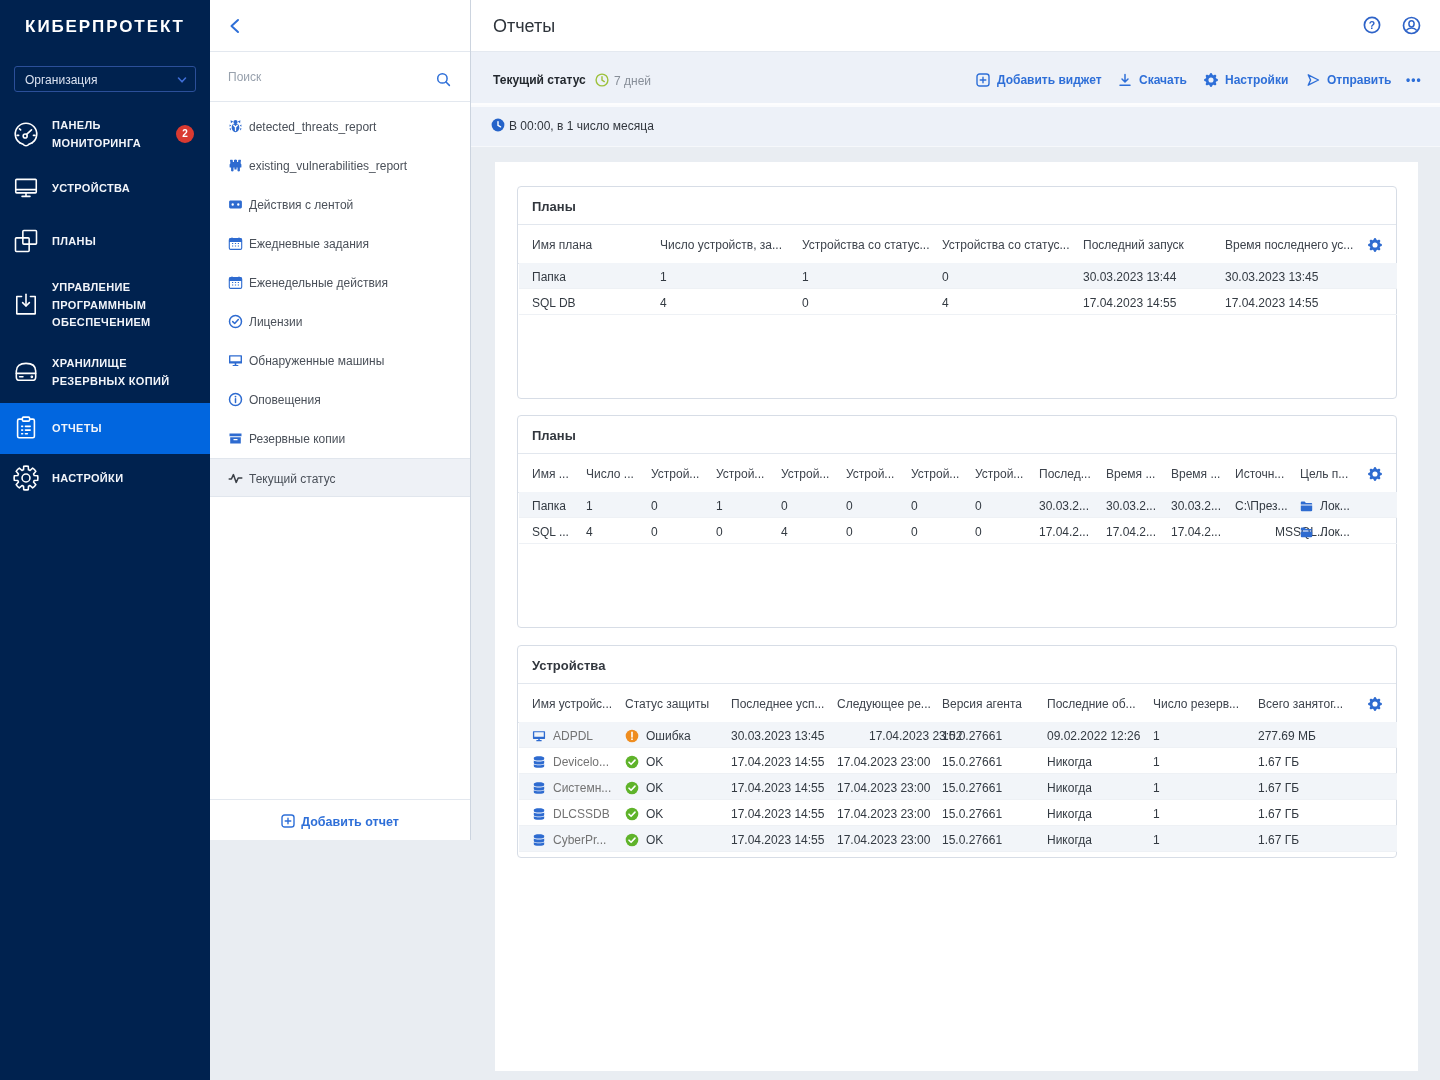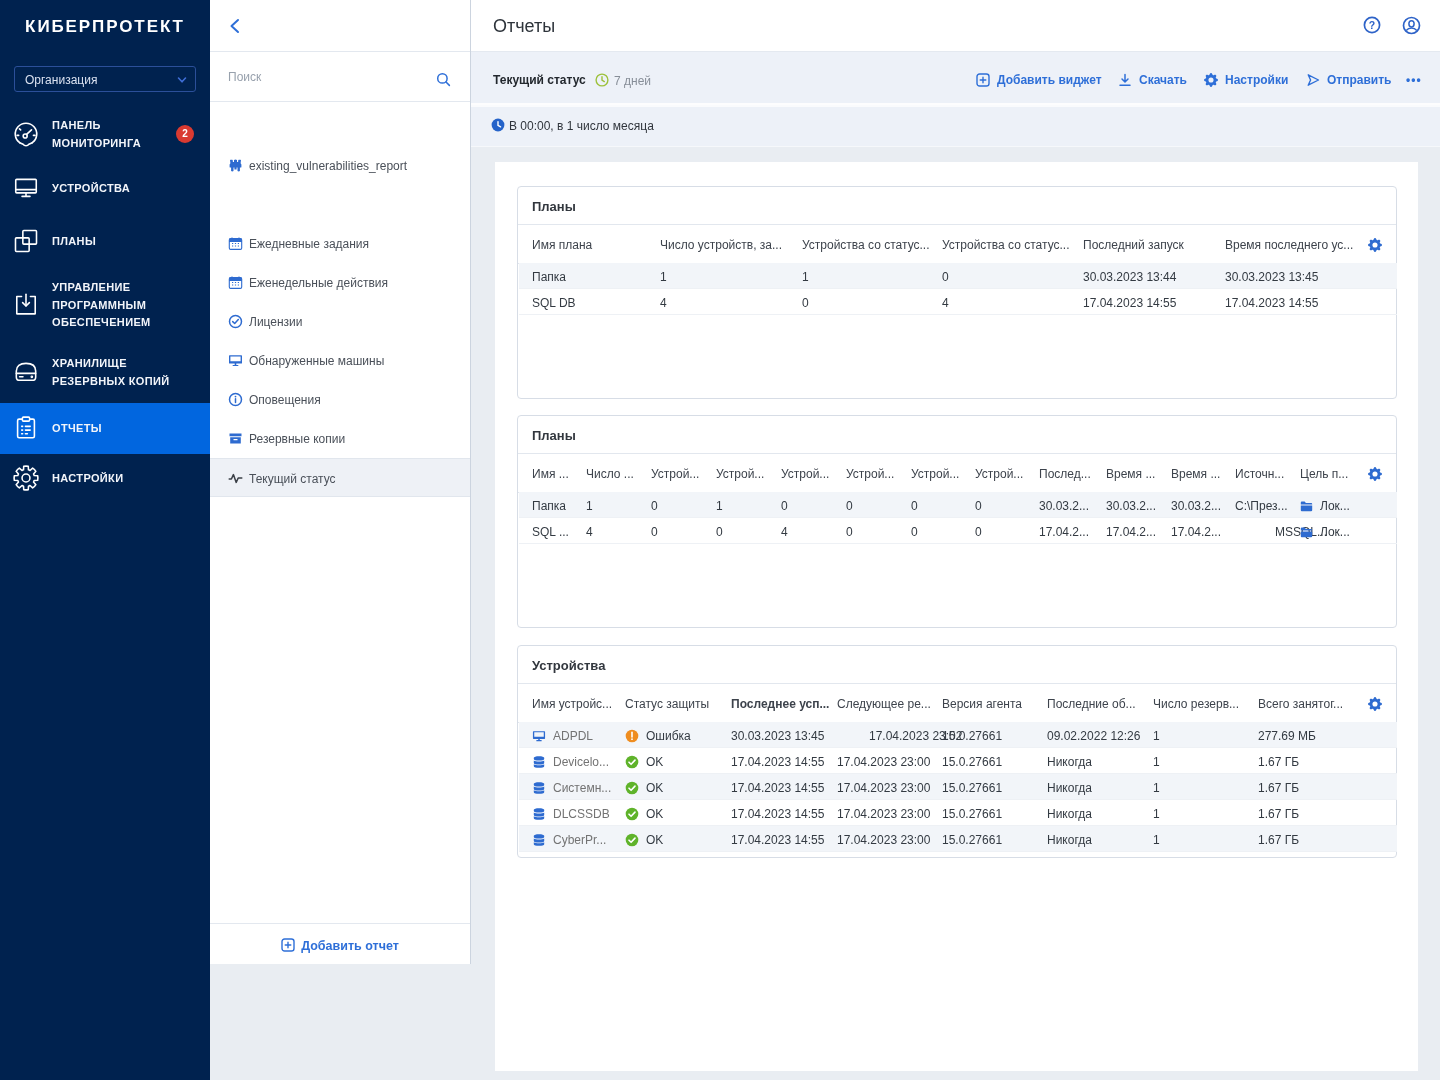--- a/index.html
+++ b/index.html
@@ -13,21 +13,21 @@
 #orgsel { position:absolute; left:14px; top:66px; width:182px; height:26px; border:1px solid #2b4f99; border-radius:3px; }
 #orgsel span { position:absolute; left:10px; top:6px; font-size:12px; color:#d9e1f0; }
 #orgsel svg { position:absolute; right:8px; top:8px; }
 .nav { position:absolute; left:0; width:210px; color:#f2f5fa; }
 .nav .nicon { position:absolute; left:12px; width:28px; height:28px; }
 .nav .nlbl { position:absolute; left:52px; font-size:11px; font-weight:700; line-height:17.5px; letter-spacing:.35px; }
 .badge { position:absolute; left:176px; width:18px; height:18px; border-radius:50%; background:#d93a31; color:#fff; font-size:10px; font-weight:700; text-align:center; line-height:18px; }
 #nav-reports { position:absolute; left:0; top:403px; width:210px; height:51px; background:#0166df; }
 
 
-#panel2 { position:absolute; left:210px; top:0; width:261px; height:964px; background:#fff; border-right:1px solid #ccd4df; }
+#panel2 { position:absolute; left:210px; top:0; width:261px; height:840px; background:#fff; border-right:1px solid #ccd4df; }
 #p2head { position:absolute; left:0; top:0; width:100%; height:52px; border-bottom:1px solid #e3e8ef; }
 #p2search { position:absolute; left:0; top:52px; width:100%; height:50px; border-bottom:1px solid #e3e8ef; }
 #p2search .ph { position:absolute; left:18px; top:18px; font-size:12px; color:#98a1ad; }
 #p2search svg { position:absolute; right:19px; top:20px; }
 .ritem { position:absolute; left:0; width:100%; height:39px; }
 .ritem svg { position:absolute; left:18px; top:12px; }
 .ritem .rlbl { position:absolute; left:39px; top:13px; font-size:12px; color:#4a5059; }
 .ritem.sel { background:#eef1f6; border-top:1px solid #e1e6ed; border-bottom:1px solid #e1e6ed; }
 #p2bottom { position:absolute; left:0; bottom:0; width:100%; height:41px; border-top:1px solid #e3e8ef; }
 #addreport { position:absolute; left:0; top:14px; width:100%; text-align:center; font-size:12.5px; font-weight:600; color:#2e6fd8; }
@@ -150,25 +150,40 @@
         <polyline points="11,3 4.5,9 11,15" fill="none" stroke="#2e6fd8" stroke-width="2" stroke-linecap="round" stroke-linejoin="round"></polyline>
       </svg>
   </div>
   <div id="p2search">
     <span class="ph">Поиск</span>
     <svg width="15" height="15" viewBox="0 0 15 15" fill="none" stroke="#2e6fd8" stroke-width="1.5" stroke-linecap="round">
         <circle cx="6.4" cy="6.4" r="4.7"></circle>
         <path d="M10 10 L13.4 13.4"></path>
       </svg>
   </div>
+  <div class="ritem" style="top:107px;">
+    <svg width="15" height="15" viewBox="0 0 15 15" fill="#2e6bd0">
+        <path d="M2.6 1.2 L5.2 2.6 L2.9 4.2 Z M12.4 1.2 L9.8 2.6 L12.1 4.2 Z"></path>
+        <circle cx="7.5" cy="3.1" r="2.1"></circle>
+        <path d="M7.5 4.6 C10 4.6 11.3 6.2 11.3 8.6 C11.3 11.2 9.7 13.2 7.5 13.2 C5.3 13.2 3.7 11.2 3.7 8.6 C3.7 6.2 5 4.6 7.5 4.6 Z M1.6 5.6 L3.3 6.6 L1.6 7.8 Z M13.4 5.6 L11.7 6.6 L13.4 7.8 Z M1.5 9.2 L3.4 9.6 L2.2 11.4 Z M13.5 9.2 L11.6 9.6 L12.8 11.4 Z"></path>
+        <path d="M5.7 6.3 L7.5 8.2 L9.3 6.3 M7.5 8.2 V11.6" stroke="#fff" stroke-width="1.3" fill="none" stroke-linecap="round" stroke-linejoin="round"></path>
+      </svg>
+    <span class="rlbl">detected_threats_report</span>
+  </div>
   <div class="ritem" style="top:146px;">
     <svg width="15" height="15" viewBox="0 0 15 15" fill="#2e6bd0">
         <path d="M2 2.1 C2.9 1.5 4 1.5 4.7 2.1 L4.9 4.1 H6 V2 C6.9 1.3 8.1 1.3 9 2 V4.1 H10.1 L10.3 2.1 C11 1.5 12.1 1.5 13 2.1 L12.6 5.3 L13.4 6.4 V8.9 C13.4 9.3 13.1 9.6 12.7 9.6 H11.9 V13 C11.2 13.6 10.2 13.6 9.5 13 V9.6 H5.5 V13 C4.8 13.6 3.8 13.6 3.1 13 V9.6 H2.3 C1.9 9.6 1.6 9.3 1.6 8.9 V6.4 L2.4 5.3 Z M6.4 9.6 V11.6 H8.6 V9.6 Z" fill-rule="evenodd"></path>
       </svg>
     <span class="rlbl">existing_vulnerabilities_report</span>
+  </div>
+  <div class="ritem" style="top:185px;">
+    <svg width="15" height="15" viewBox="0 0 15 15" fill="#2e6bd0">
+        <path d="M2.5 3.5 H12.5 C13.3 3.5 13.9 4.1 13.9 4.9 V10.1 C13.9 10.9 13.3 11.5 12.5 11.5 H2.5 C1.7 11.5 1.1 10.9 1.1 10.1 V4.9 C1.1 4.1 1.7 3.5 2.5 3.5 Z M4.7 6.3 A1.2 1.2 0 1 0 4.7 8.7 A1.2 1.2 0 1 0 4.7 6.3 Z M10.3 6.3 A1.2 1.2 0 1 0 10.3 8.7 A1.2 1.2 0 1 0 10.3 6.3 Z" fill-rule="evenodd"></path>
+      </svg>
+    <span class="rlbl">Действия с лентой</span>
   </div>
   <div class="ritem" style="top:224px;">
     <svg width="15" height="15" viewBox="0 0 15 15" fill="#2e6bd0">
         <path d="M4 1.5 V3 M11 1.5 V3 M2.6 2.5 H12.4 C13.2 2.5 13.7 3.1 13.7 3.9 V12 C13.7 12.8 13.2 13.4 12.4 13.4 H2.6 C1.8 13.4 1.3 12.8 1.3 12 V3.9 C1.3 3.1 1.8 2.5 2.6 2.5 Z M1.3 5.4 H13.7 M4 7.5 H5.2 M6.9 7.5 H8.1 M9.8 7.5 H11 M4 10 H5.2 M6.9 10 H8.1 M9.8 10 H11" stroke="#2e6bd0" stroke-width="1.1" fill="none"></path>
         <rect x="1.3" y="2.5" width="12.4" height="2.9"></rect>
       </svg>
     <span class="rlbl">Ежедневные задания</span>
   </div>
   <div class="ritem" style="top:263px;">
     <svg width="15" height="15" viewBox="0 0 15 15" fill="#2e6bd0">
@@ -353,21 +368,21 @@
             </svg>Лок...</span>
       </div>
     </div>
 
     <div class="card" style="top:498px;">
       <div class="ctitle">Устройства</div>
       <div class="chr1"></div>
         <div class="chr2"></div>
       <span class="hcell" style="left:14px;">Имя устройс...</span>
       <span class="hcell" style="left:107px;">Статус защиты</span>
-      <span class="hcell" style="left:213px;font-weight:bold;">Последнее усп...</span>
+      <span class="hcell" style="left:213px;">Последнее усп...</span>
       <span class="hcell" style="left:319px;">Следующее ре...</span>
       <span class="hcell" style="left:424px;">Версия агента</span>
       <span class="hcell" style="left:529px;">Последние об...</span>
       <span class="hcell" style="left:635px;">Число резерв...</span>
       <span class="hcell" style="left:740px;">Всего занятог...</span>
       <svg class="cgear" width="14" height="14" viewBox="0 0 16 16" fill="#2e6bd0">
           <path d="M9.405 1.05c-.413-1.4-2.397-1.4-2.81 0l-.1.34a1.464 1.464 0 0 1-2.105.872l-.31-.17c-1.283-.698-2.686.705-1.987 1.987l.169.311c.446.82.023 1.841-.872 2.105l-.34.1c-1.4.413-1.4 2.397 0 2.81l.34.1a1.464 1.464 0 0 1 .872 2.105l-.17.31c-.698 1.283.705 2.686 1.987 1.987l.311-.169a1.464 1.464 0 0 1 2.105.872l.1.34c.413 1.4 2.397 1.4 2.81 0l.1-.34a1.464 1.464 0 0 1 2.105-.872l.31.17c1.283.698 2.686-.705 1.987-1.987l-.169-.311a1.464 1.464 0 0 1 .872-2.105l.34-.1c1.4-.413 1.4-2.397 0-2.81l-.34-.1a1.464 1.464 0 0 1-.872-2.105l.17-.31c.698-1.283-.705-2.686-1.987-1.987l-.311.169a1.464 1.464 0 0 1-2.105-.872zM8 10.93a2.929 2.929 0 1 1 0-5.86 2.929 2.929 0 0 1 0 5.858z"></path>
         </svg>
       <div class="trow odd" style="top:76px;">
         <span class="tcell" style="left:13px;"><svg width="14" height="14" viewBox="0 0 15 15" fill="#2e6bd0">

